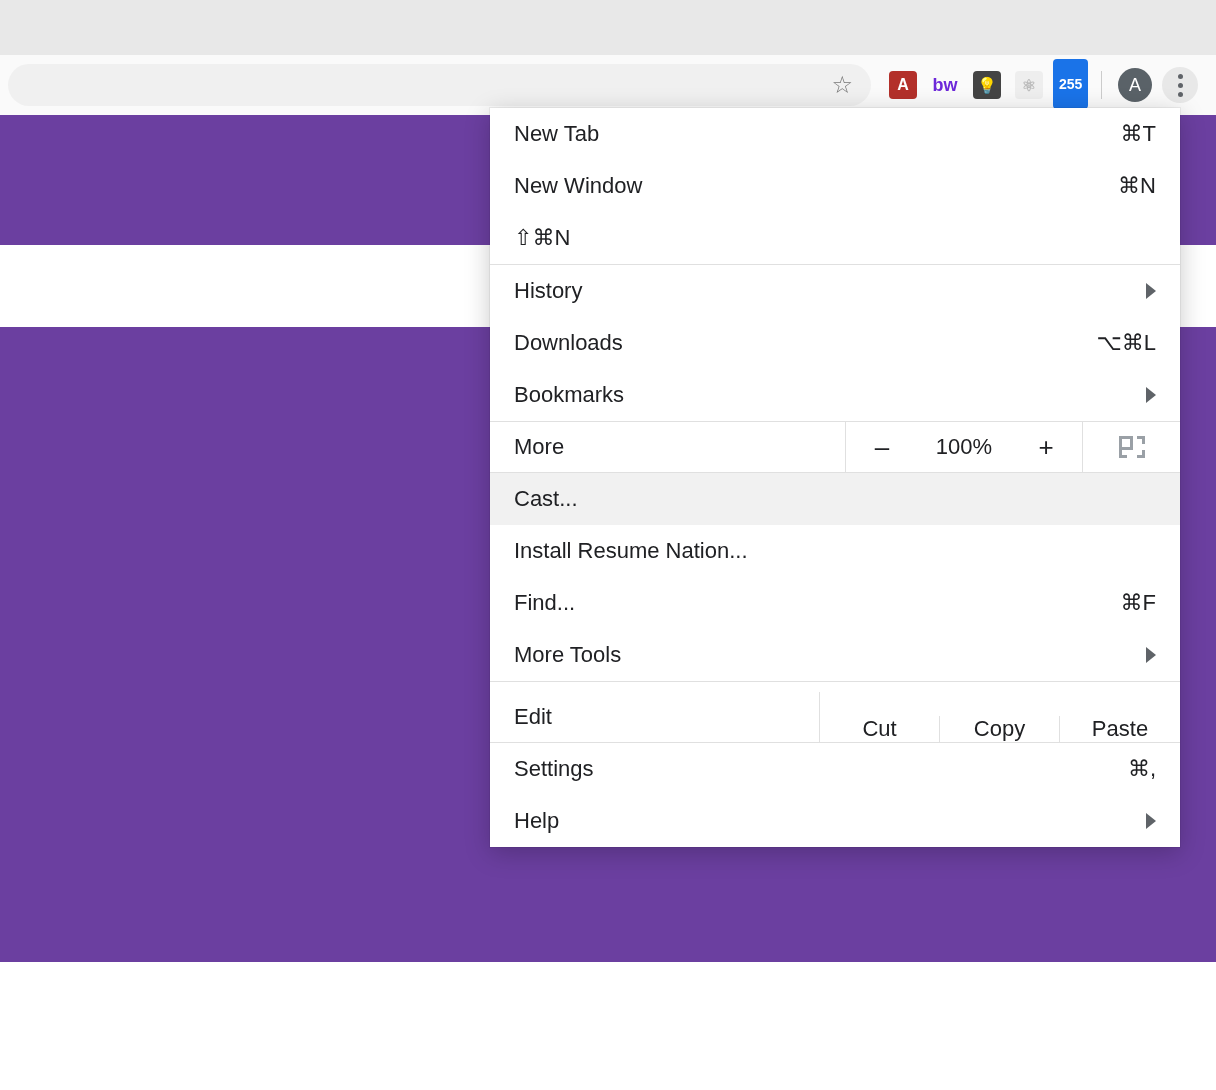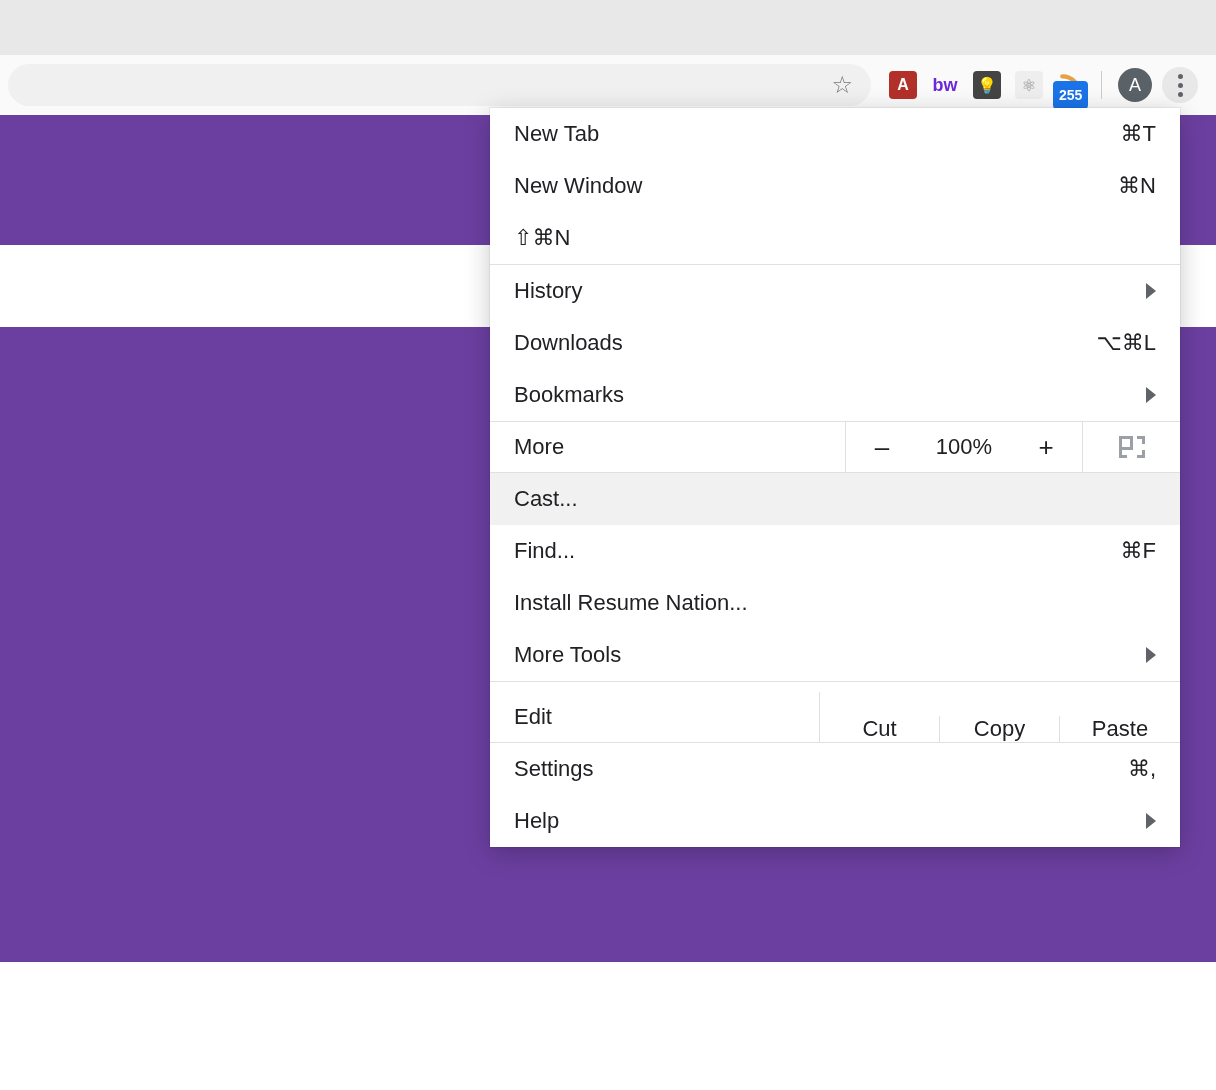--- a/index.html
+++ b/index.html
@@ -46,21 +46,21 @@
   }
   .ext-a { background:#b3302a; color:#fff; }
   .ext-bw { color:#6d28d9; font-size:18px; }
   .ext-bulb { background:#444; color:#ddd; }
   .ext-atom { background:#eee; color:#bbb; }
   .ext-rss { position:relative; }
   .rss-badge {
     position:absolute; bottom:-10px; left:-4px;
     background:#1a73e8; color:#fff;
     font-size:14px; font-weight:600;
-    padding:6px 6px; border-radius:4px;
+    padding:17px 6px; border-radius:4px;
   }
   .divider { width:1px; height:28px; background:#ccc; margin:0 6px; }
   .avatar {
     width:34px; height:34px; border-radius:50%;
     background:#5a6268; color:#fff;
     display:flex; align-items:center; justify-content:center;
     font-size:18px; font-weight:500;
   }
   .kebab {
     width:36px; height:36px; border-radius:50%;
@@ -266,25 +266,25 @@
       </div>
     </div>
   </div>
 
   <div class="sep"></div>
 
   <div class="menu-item hover">
     <span class="menu-label">Cast...</span>
   </div>
   <div class="menu-item">
+    <span class="menu-label">Install Resume Nation...</span>
+  </div>
+  <div class="menu-item">
     <span class="menu-label">Find...</span>
     <span class="menu-extra">⌘F</span>
-  </div>
-  <div class="menu-item">
-    <span class="menu-label">Install Resume Nation...</span>
   </div>
   <div class="menu-item">
     <span class="menu-label">More Tools</span>
     <span class="menu-extra">
         <span class="chev"></span>
       </span>
   </div>
 
   <div class="sep"></div>
 

